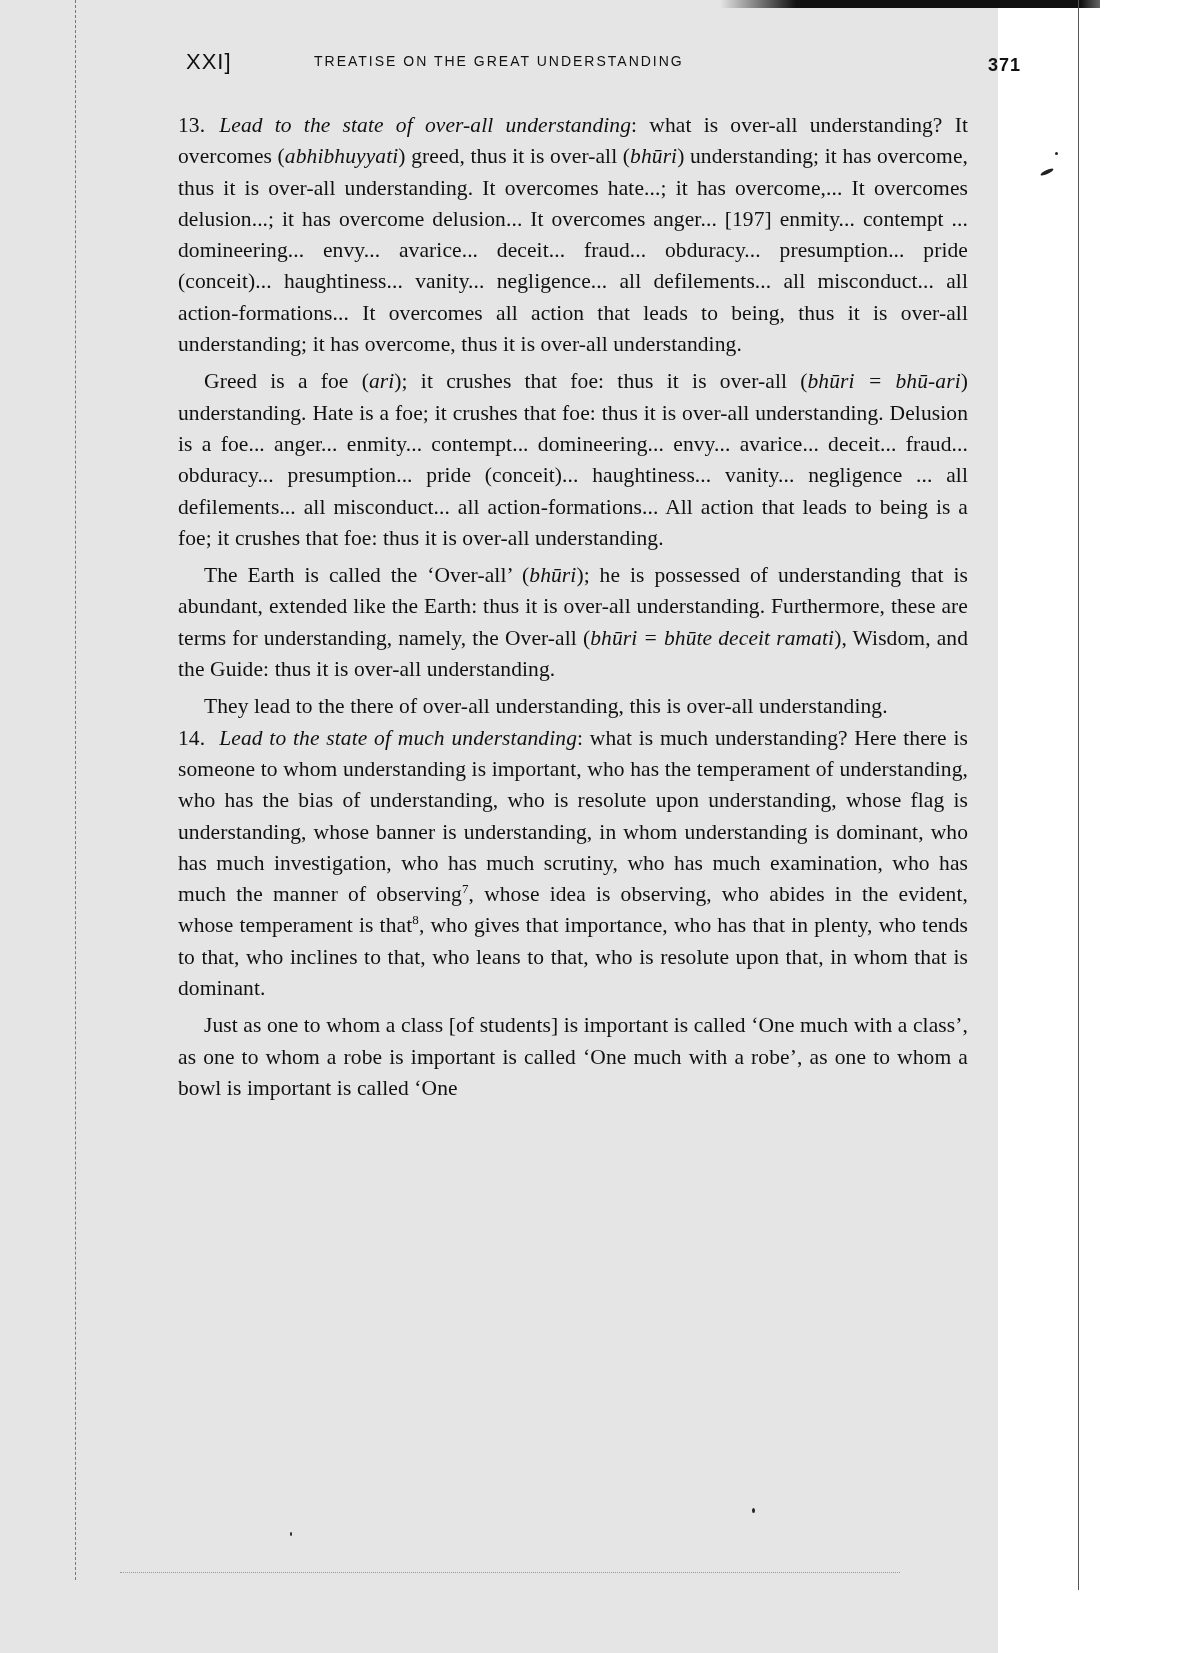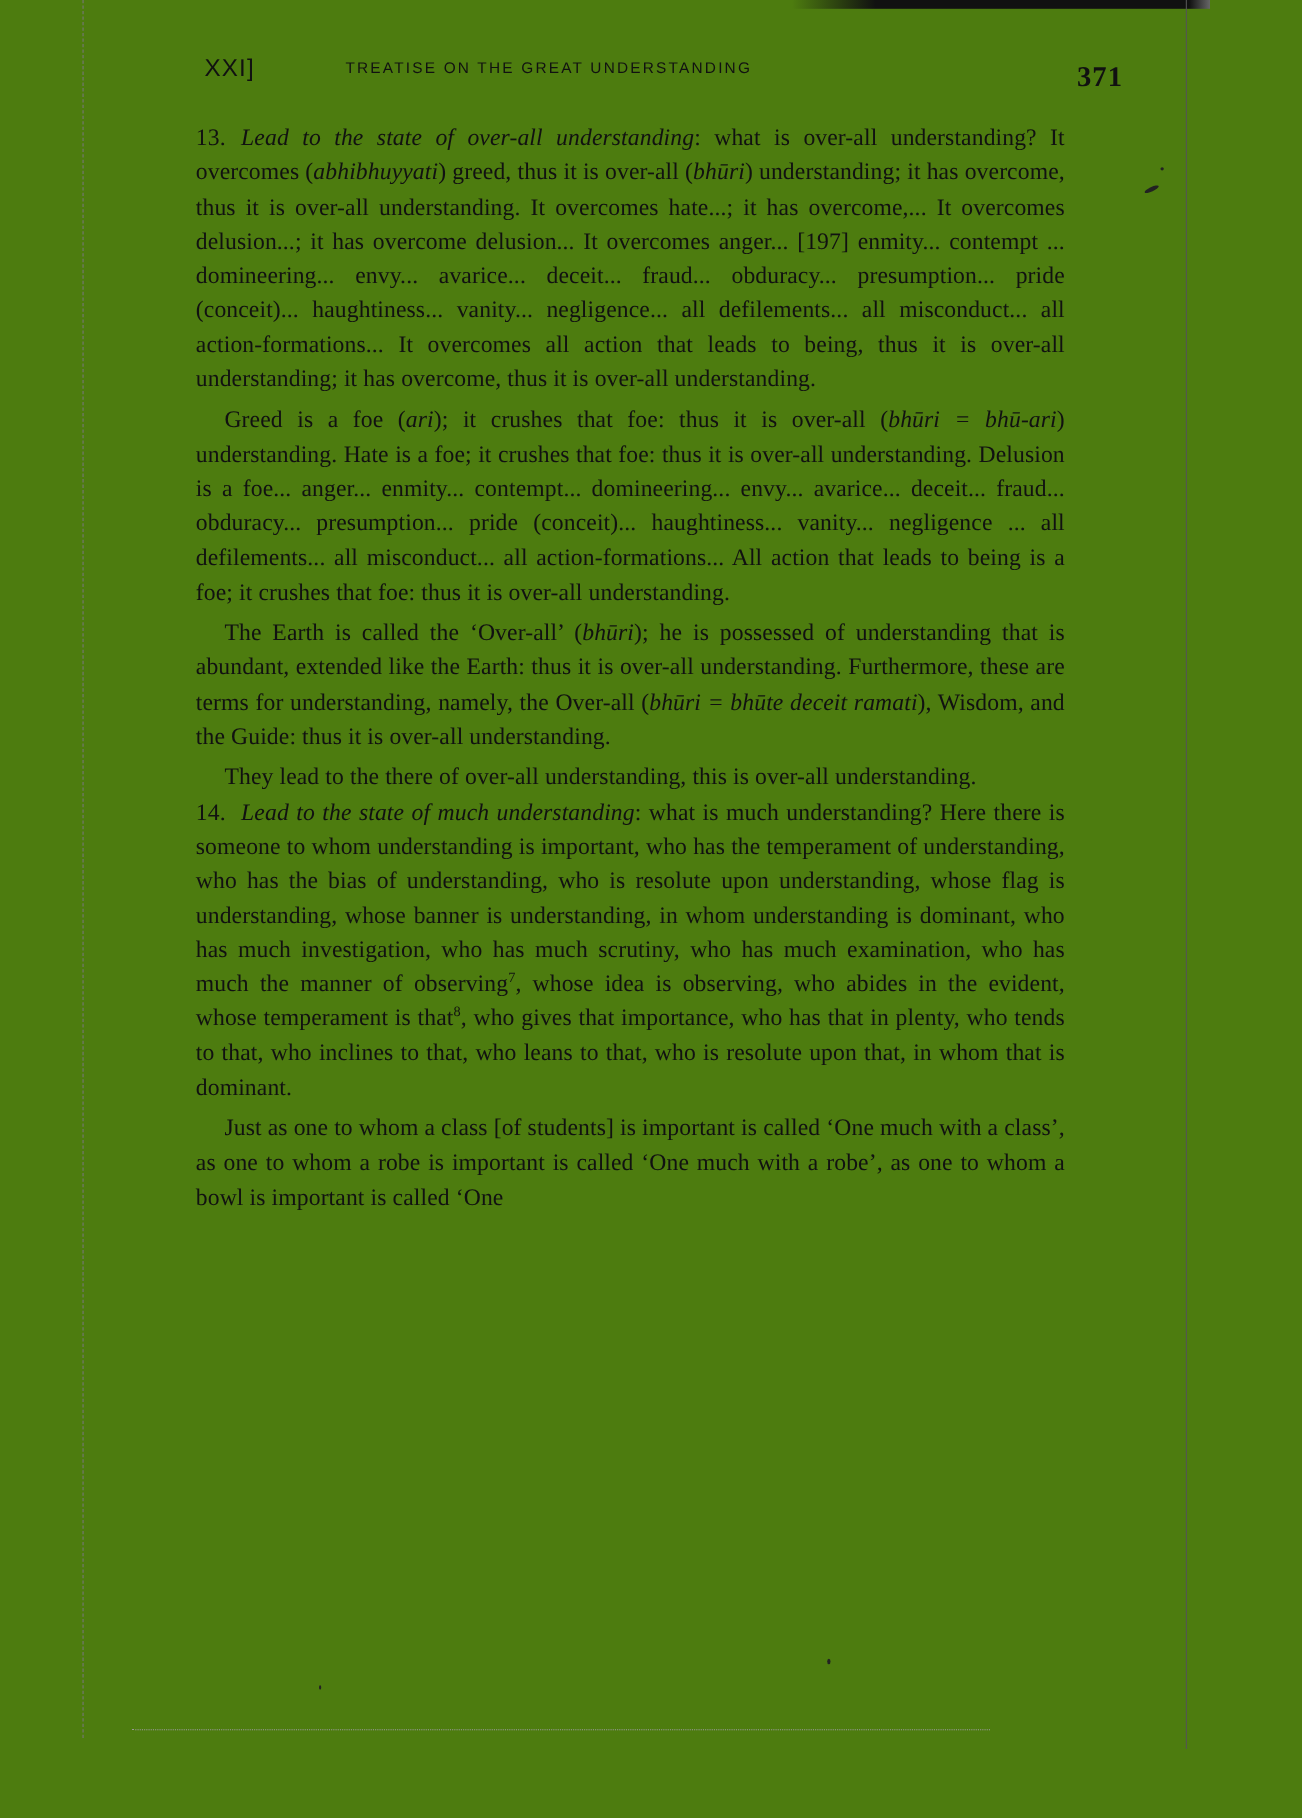--- a/index.html
+++ b/index.html
@@ -11,22 +11,22 @@
       width: 1184px;
       height: 1653px;
       position: relative;
       overflow: hidden;
       font-family: "Liberation Serif", "DejaVu Serif", serif;
       color: #111111;
     }
     .page {
       position: absolute;
       left: 0; top: 0;
-      width: 1184px; height: 1653px;
-      background: #4d7c0f;
+      width: 998px; height: 1653px;
+      background: #e5e5e5;
     }
     .top-shadow {
       position: absolute;
       left: 720px; top: 0;
       width: 380px; height: 8px;
       background: linear-gradient(to right, rgba(0,0,0,0) 0%, #111 20%, #111 95%, #666 100%);
     }
     .scan-edge-left {
       position: absolute;
       left: 75px; top: 0;
@@ -49,21 +49,21 @@
       position: absolute;
       left: 186px; top: 45px;
       width: 830px;
       height: 40px;
       font-family: "Liberation Sans", "DejaVu Sans", sans-serif;
       font-size: 22px;
       letter-spacing: 1px;
     }
     .rh-chapter { position: absolute; left: 0; top: 4px; font-size: 22px; }
     .rh-title { position: absolute; left: 128px; top: 8px; font-size: 14px; letter-spacing: 2px; }
-    .rh-page { position: absolute; right: -5px; top: 10px; font-size: 26px; font-weight: bold; font-family: Liberation Serif, serif; }
+    .rh-page { position: absolute; right: -5px; top: 10px; font-size: 18px; font-weight: bold; }
 
     .body-text {
       position: absolute;
       left: 178px;
       top: 110px;
       width: 790px;
       font-size: 21.5px;
       line-height: 31.3px;
       text-align: justify;
       letter-spacing: 0.1px;

